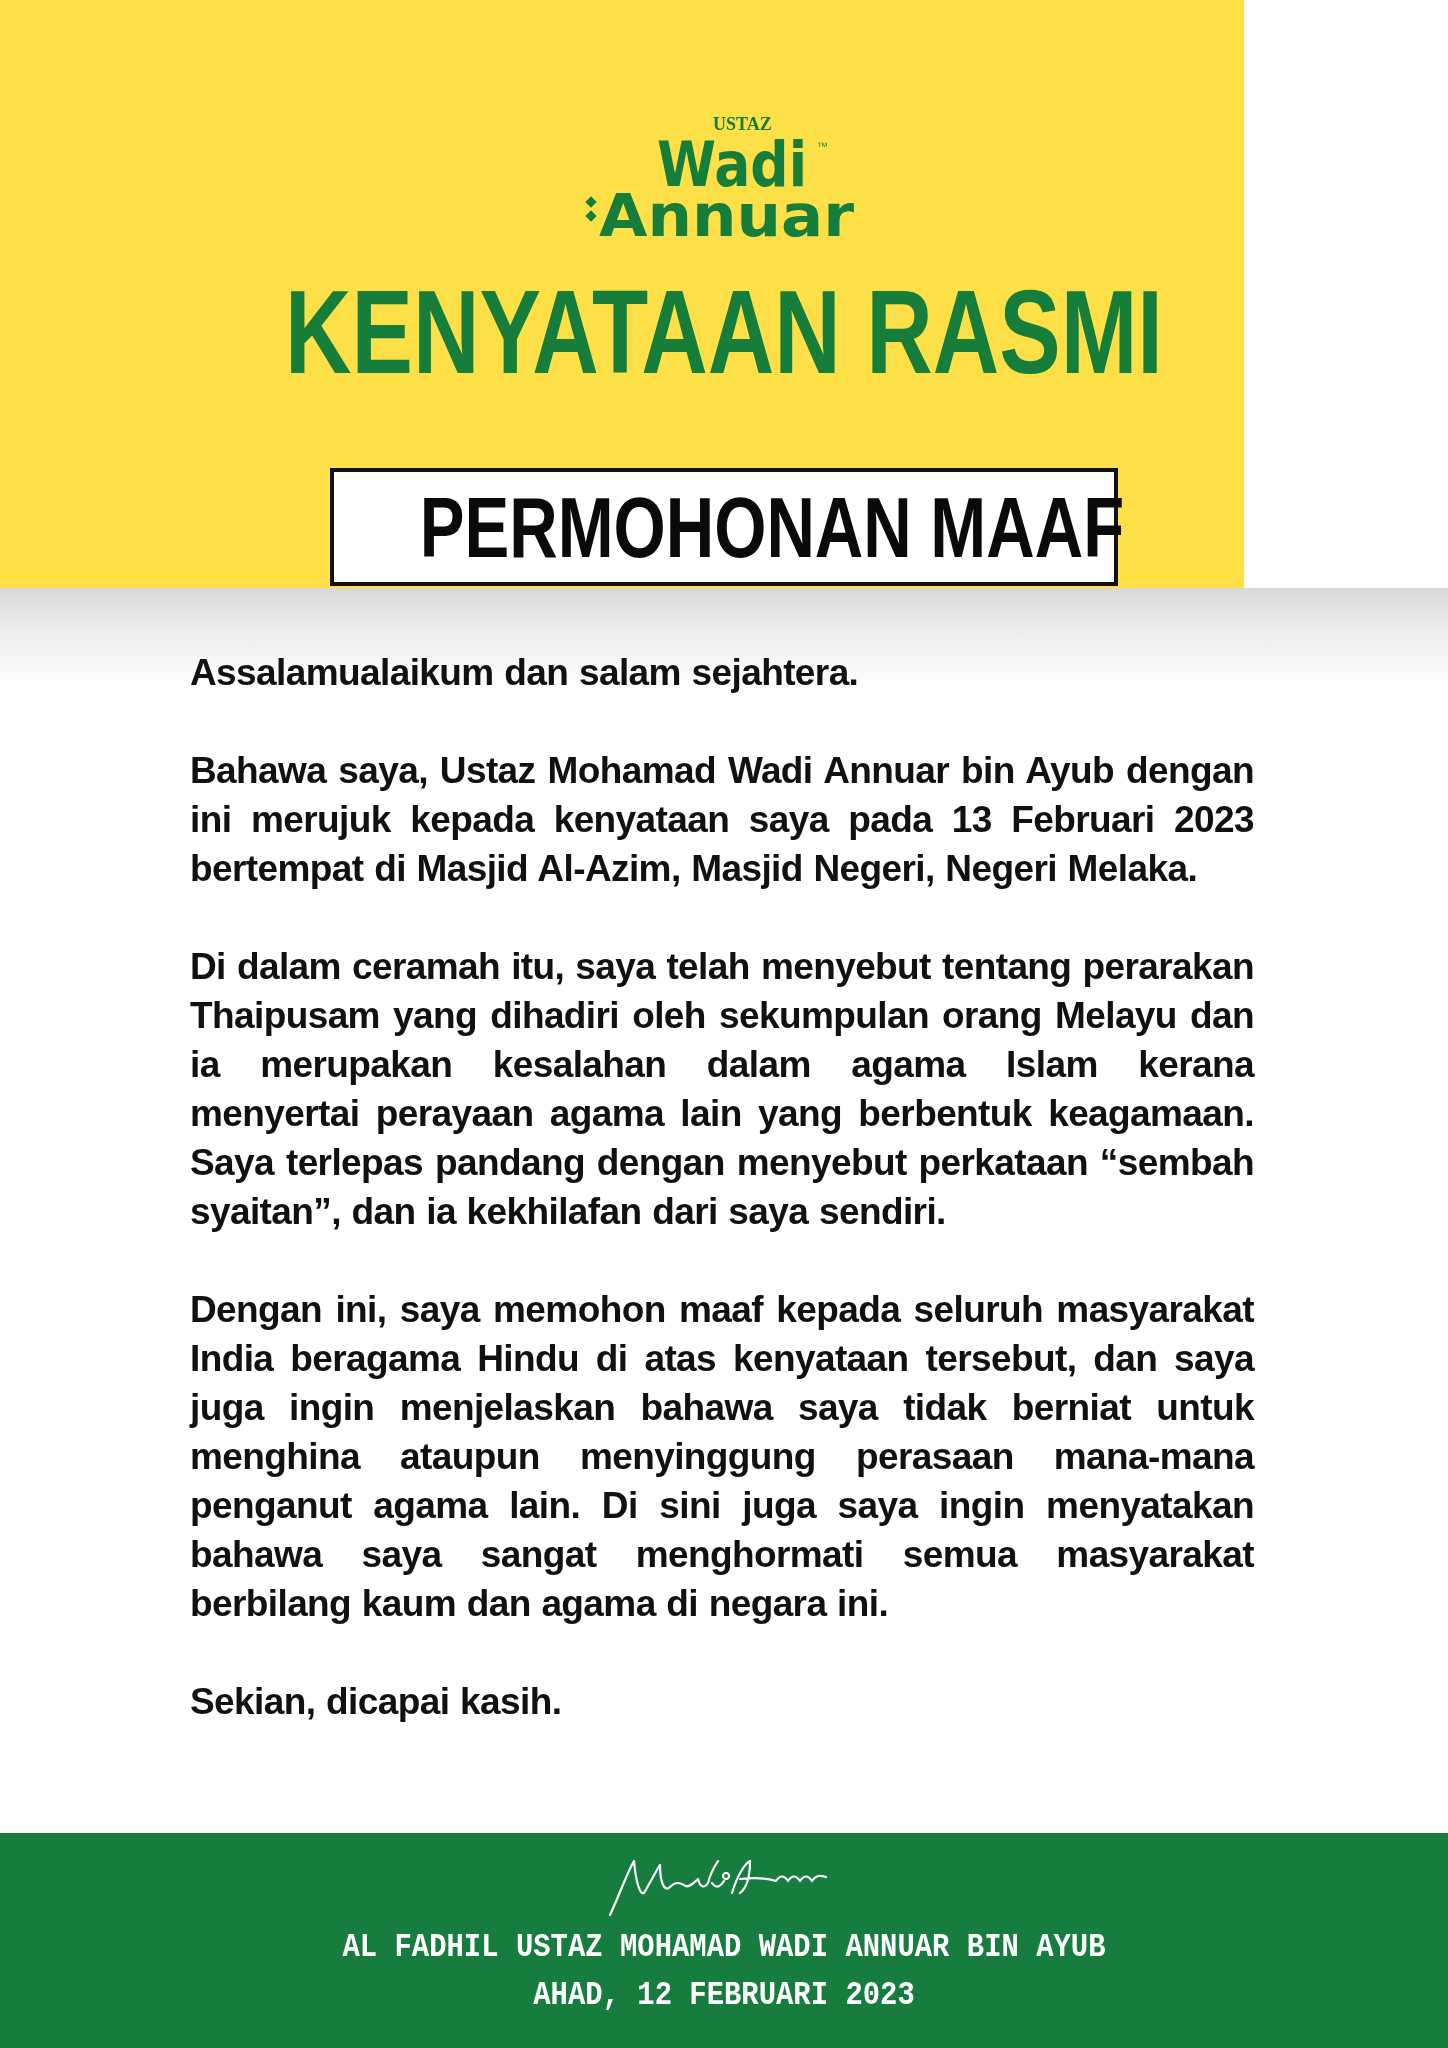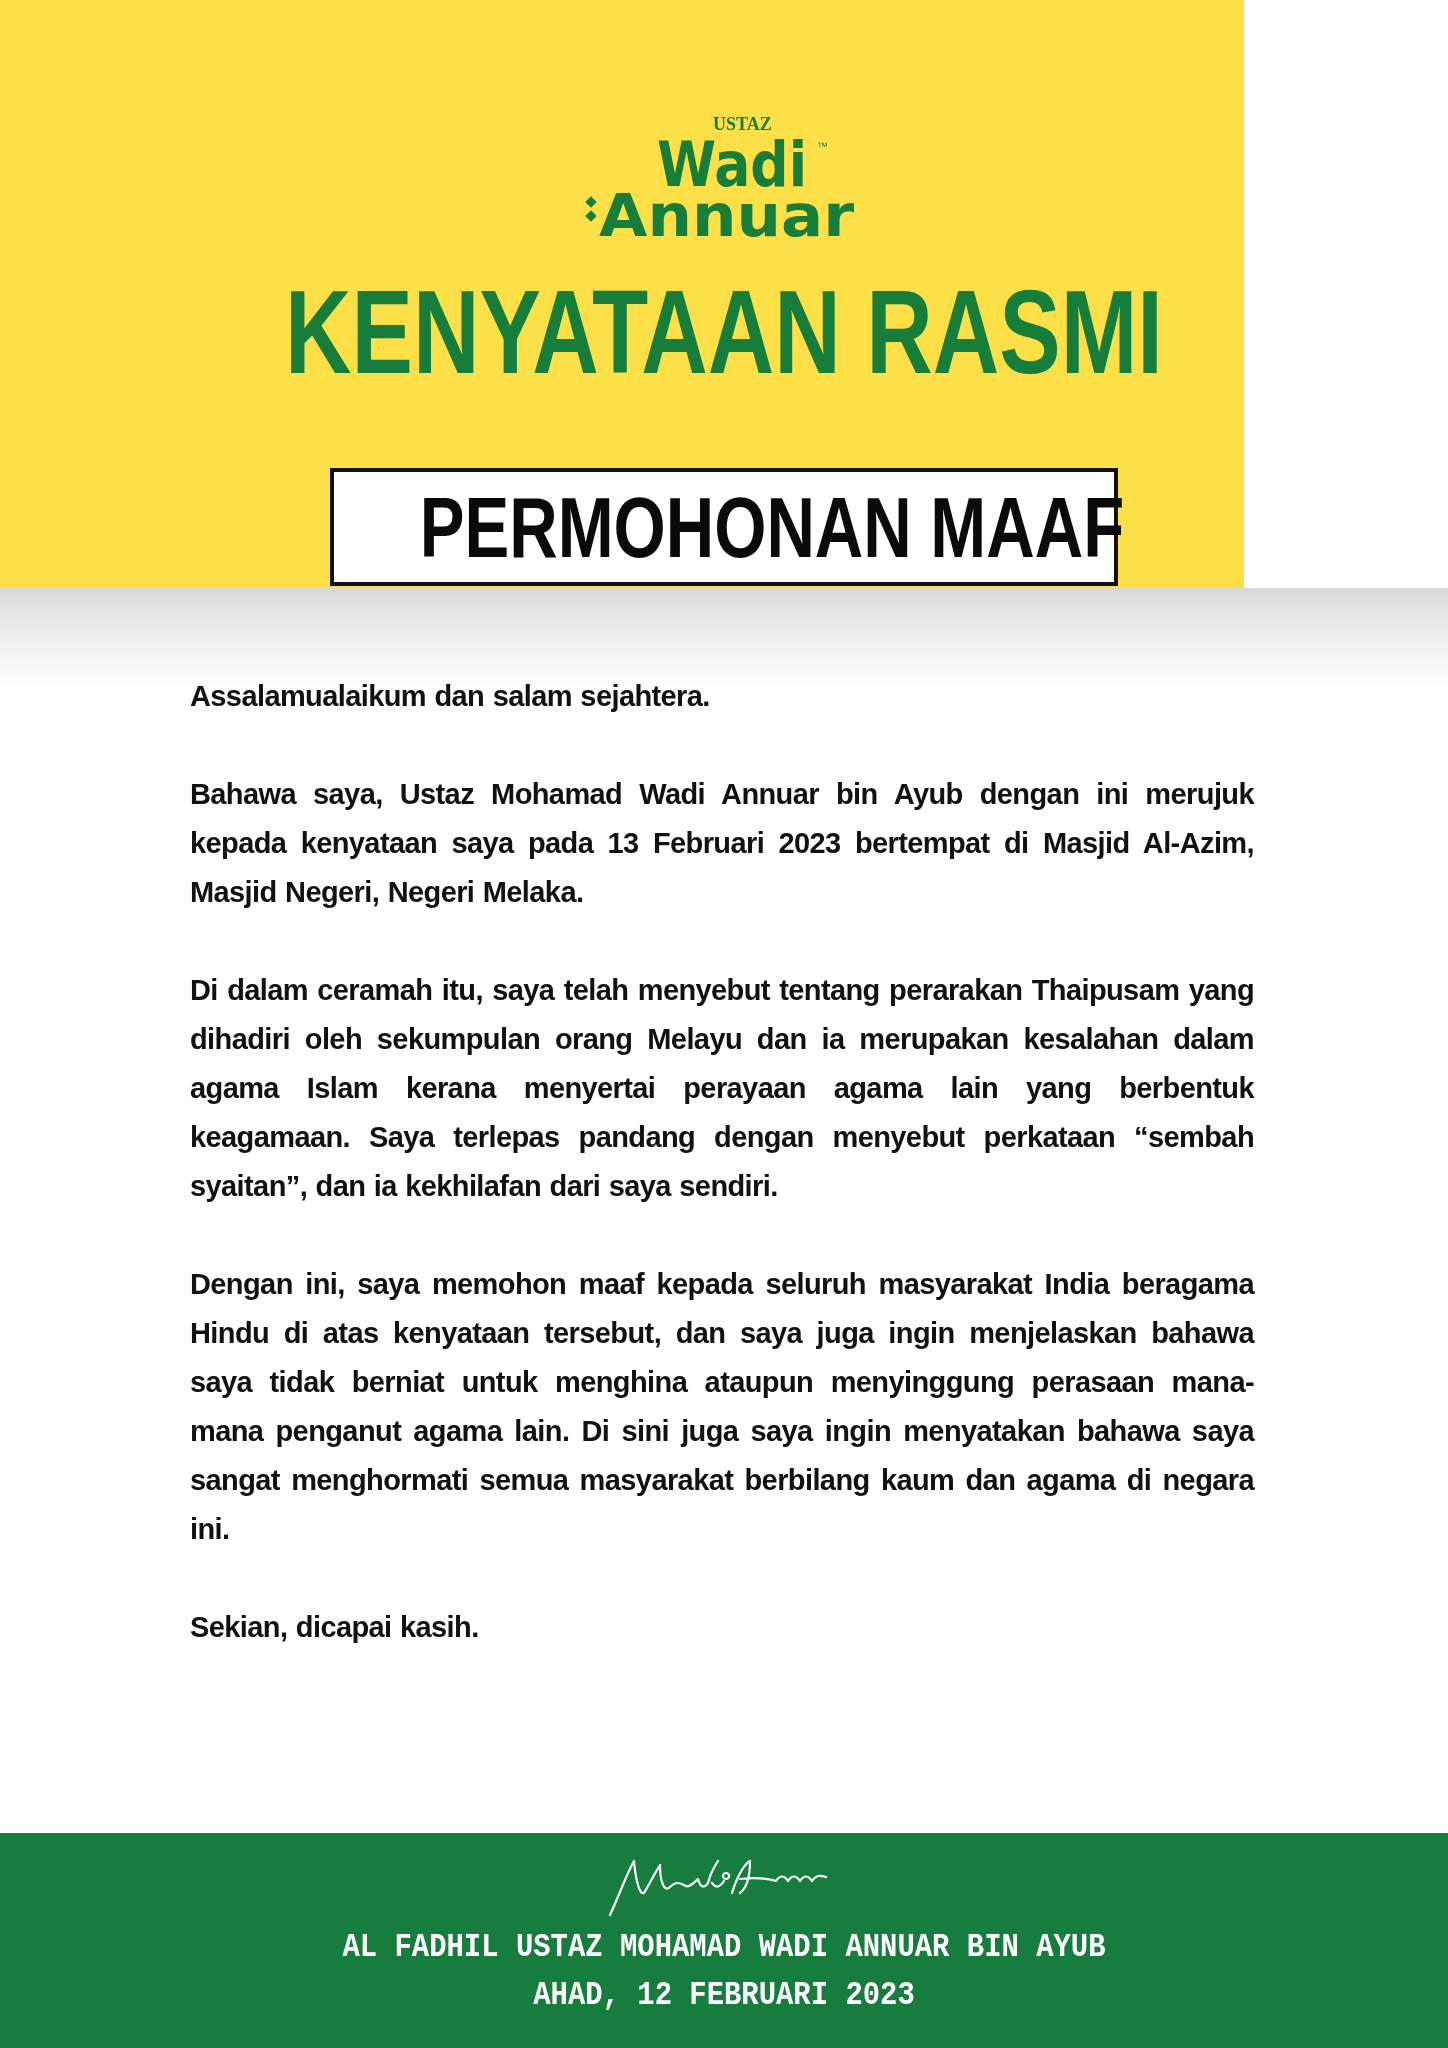--- a/index.html
+++ b/index.html
@@ -23,21 +23,21 @@
     position: absolute; left: 0; top: 0; width: 100%; height: 100%; text-align: center;
     color: #0a0a0a; font-weight: 700; font-size: 86px; line-height: 110px;
     transform: scaleX(0.78); transform-origin: center; white-space: nowrap;
   }
   .shade {
     position: absolute; left: 0; top: 588px; width: 1448px; height: 100px;
     background: linear-gradient(to bottom, #d8d8d8 0%, #ececec 40%, #ffffff 100%);
   }
   .body-text {
     position: absolute; left: 190px; top: 648px; width: 1064px;
-    color: #111; font-weight: 700; font-size: 29px; line-height: 49px; margin-top: 24px;
+    color: #111; font-weight: 700; font-size: 37px; line-height: 49px;
   }
   .body-text p {
     margin: 0 0 49px 0; text-align: justify; text-align-last: left;
     letter-spacing: -0.6px; word-spacing: 1px;
   }
   .footer {
     position: absolute; left: 0; top: 1833px; width: 1448px; height: 215px; background: #167d3f; font-family: Liberation Mono, monospace;
   }
   .signature { position: absolute; left: 600px; top: 20px; width: 260px; height: 70px; }
   .footer-name {

